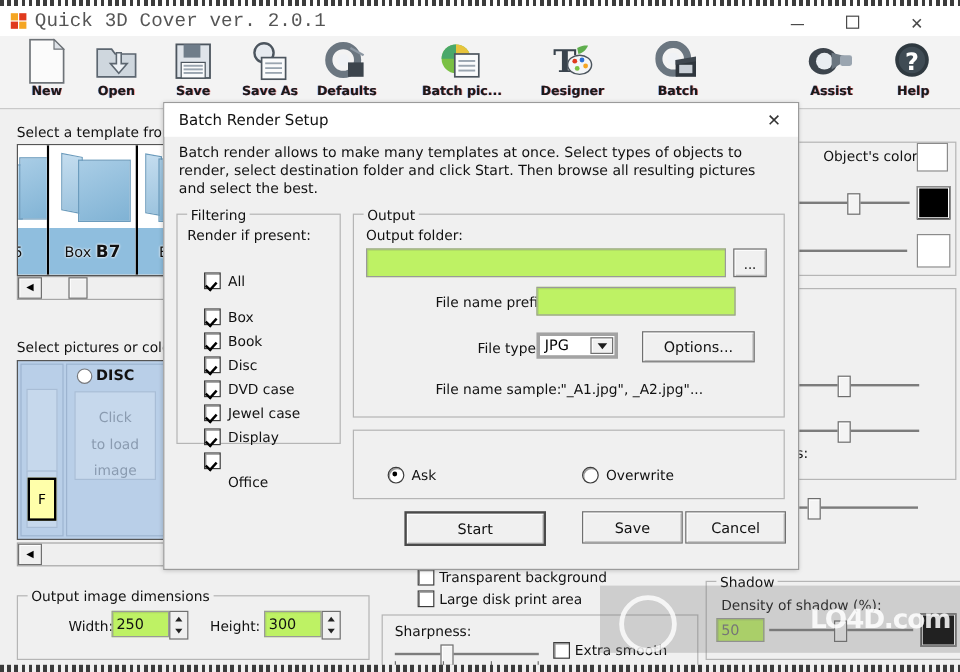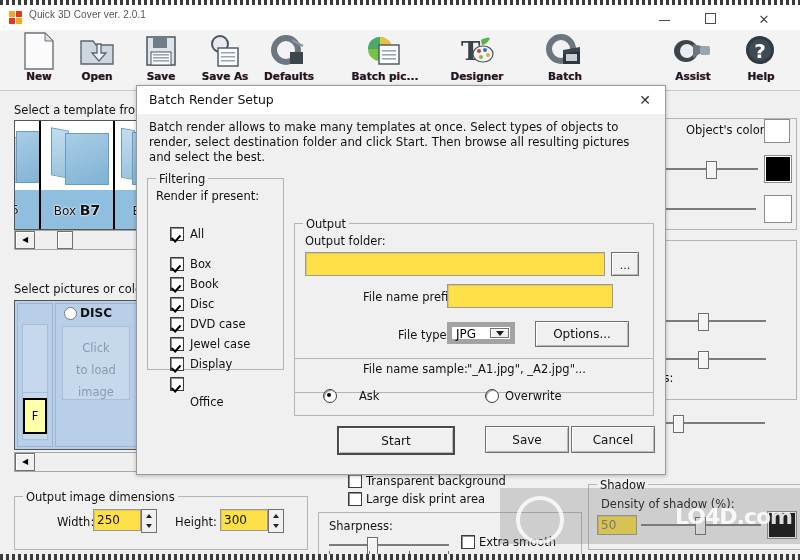--- a/index.html
+++ b/index.html
@@ -18,22 +18,22 @@
 
   
   .titlebar{position:absolute;left:0;top:5px;width:800px;height:25px;background:#ffffff;
     border-bottom:1px solid #e8e8e8;}
   .app-icon{position:absolute;left:9px;top:6px;width:14px;height:14px;}
   .app-icon i{position:absolute;display:block;}
   .app-icon i:nth-child(1){left:0;top:0;width:6px;height:6px;background:#f5a623;}
   .app-icon i:nth-child(2){left:7px;top:0;width:6px;height:6px;background:#e03a1e;}
   .app-icon i:nth-child(3){left:0;top:7px;width:6px;height:6px;background:#e03a1e;}
   .app-icon i:nth-child(4){left:7px;top:7px;width:6px;height:6px;background:#f5a623;}
-  .title-text{position:absolute;left:29px;top:4px;font-size:10px;color:#555;
-    font-family:Liberation Sans, sans-serif;letter-spacing:.1px;}
+  .title-text{position:absolute;left:29px;top:4px;font-size:16px;color:#555;
+    font-family:Liberation Mono, monospace;letter-spacing:.1px;}
   .wbtn{position:absolute;top:5px;width:40px;height:20px;text-align:center;
     font-size:13px;line-height:20px;color:#4a4a4a;cursor:default;}
   .wbtn.min{right:116px;}
   .wbtn.max{right:70px;}
   .wbtn.close{right:16px;}
   .wbtn .sq{display:inline-block;width:9px;height:9px;border:1px solid #4a4a4a;}
   .wbtn .dash{display:inline-block;width:11px;height:1px;background:#4a4a4a;vertical-align:middle;}
 
   
   .toolbar{position:absolute;left:0;top:30px;width:800px;height:60px;background:#f3f3f3;
@@ -98,35 +98,35 @@
   
   .cbx{position:absolute;width:12px;height:12px;background:#fff;border:1px solid #3c3c3c;
     box-shadow:inset 1px 1px 0 #8f8f8f;}
   .cbx.checked::after{content:"";position:absolute;left:2px;top:5px;width:4px;height:7px;
     border:solid #000;border-width:0 2px 2px 0;transform:rotate(42deg);}
   .rdo{position:absolute;width:12px;height:12px;border-radius:50%;background:#fff;border:1px solid #3c3c3c;
     box-shadow:inset 1px 1px 0 #9a9a9a;}
   .rdo.sel::after{content:"";position:absolute;left:3px;top:3px;width:4px;height:4px;border-radius:50%;background:#000;}
 
   
-  .tin{position:absolute;background:#fde047;border:1px solid #9a9a9a;
+  .tin{position:absolute;background:#bef264;border:1px solid #9a9a9a;
     box-shadow:inset 1px 1px 0 #6e6e6e33;font-size:12px;color:#111;
     font-family:"DejaVu Sans",sans-serif;padding:0 3px;box-sizing:border-box;line-height:1;
     display:flex;align-items:center;}
   .btn{position:absolute;background:#f0f0f0;border:1px solid #707070;
     box-shadow:inset 1px 1px 0 #ffffff, inset -1px -1px 0 #b9b9b9;
     display:flex;align-items:center;justify-content:center;
     font-size:12px;color:#111;font-family:"DejaVu Sans",sans-serif;cursor:default;}
   .btn.def{border:2px solid #4a4a4a;}
   .spin{position:absolute;width:14px;background:#f0f0f0;border:1px solid #707070;}
   .spin i{position:absolute;left:50%;margin-left:-3px;width:0;height:0;border-left:3px solid transparent;
     border-right:3px solid transparent;}
   .spin i.up{top:4px;border-bottom:4px solid #222;}
   .spin i.dn{bottom:4px;border-top:4px solid #222;}
-  .combo{position:absolute;background:#fff;border:5px solid #a3a3a3;display:flex;align-items:flex-start;
+  .combo{position:absolute;background:#fff;border:3px solid #a3a3a3;display:flex;align-items:center;
     font-size:12px;font-family:"DejaVu Sans",sans-serif;padding-left:4px;box-sizing:border-box;}
   .combo .arw{position:absolute;right:1px;top:1px;bottom:1px;width:17px;background:#f0f0f0;
     border:1px solid #707070;box-shadow:inset 1px 1px 0 #fff;display:flex;align-items:center;justify-content:center;}
   .combo .arw::after{content:"";width:0;height:0;border-left:4px solid transparent;
     border-right:4px solid transparent;border-top:5px solid #1a1a1a;}
 
   
   .dlg{position:absolute;background:#f0f0f0;border:1px solid #9b9b9b;
      box-shadow:0 1px 4px rgba(0,0,0,.25);}
   .dlg-title{position:absolute;left:0;top:0;right:0;height:28px;background:#fff;}
@@ -493,21 +493,21 @@
       <div class="cbx checked" style="left:22px;top:158px;"></div>
       <div class="lbl" style="left:42px;top:158px;">Jewel case</div>
 
       <div class="cbx checked" style="left:22px;top:178px;"></div>
       <div class="lbl" style="left:42px;top:178px;">Display</div>
 
       <div class="cbx checked" style="left:22px;top:198px;"></div>
       <div class="lbl" style="left:42px;top:216px;">Office</div>
     </div>
 
-    <div class="grp" style="left:157px;top:92px;width:358px;height:168px;margin-top:45px;">
+    <div class="grp" style="left:157px;top:92px;width:358px;height:168px;">
       <div class="grp-t">Output</div>
 
       <div class="lbl" style="left:10px;top:10px;">Output folder:</div>
       <div class="tin" style="left:10px;top:28px;width:300px;height:24px;" placeholder=""></div>
       <div class="btn" style="left:316px;top:28px;width:28px;height:24px;font-size:11px;align-items:flex-end;padding-bottom:3px;box-sizing:border-box;">...</div>
 
       <div class="lbl" style="left:68px;top:66px;">File name prefix:</div>
       <div class="tin" style="left:152px;top:60px;width:166px;height:24px;" placeholder=""></div>
 
       <div class="lbl" style="left:103px;top:104px;">File type:</div>
@@ -516,21 +516,21 @@
         <span class="arw"></span>
       </div>
       <div class="btn" style="left:240px;top:97px;width:92px;height:24px;">Options...</div>
 
       <div class="lbl" style="left:68px;top:138px;">File name sample:</div>
       <div class="lbl" style="left:172px;top:138px;">"_A1.jpg", _A2.jpg"...</div>
     </div>
 
     <div class="grp" style="left:157px;top:272px;width:358px;height:56px;">
       <div class="rdo sel" style="left:28px;top:30px;"></div>
-      <div class="lbl" style="left:48px;top:30px;margin-left:16px;">Ask</div>
+      <div class="lbl" style="left:48px;top:30px;">Ask</div>
       <div class="rdo" style="left:190px;top:30px;"></div>
       <div class="lbl" style="left:210px;top:30px;">Overwrite</div>
     </div>
 
     <div class="btn def" style="left:200px;top:340px;width:114px;height:25px;">Start</div>
     <div class="btn" style="left:348px;top:340px;width:82px;height:25px;">Save</div>
     <div class="btn" style="left:434px;top:340px;width:82px;height:25px;text-align:right;">Cancel</div>
   </div>
 
   <div class="wm">

